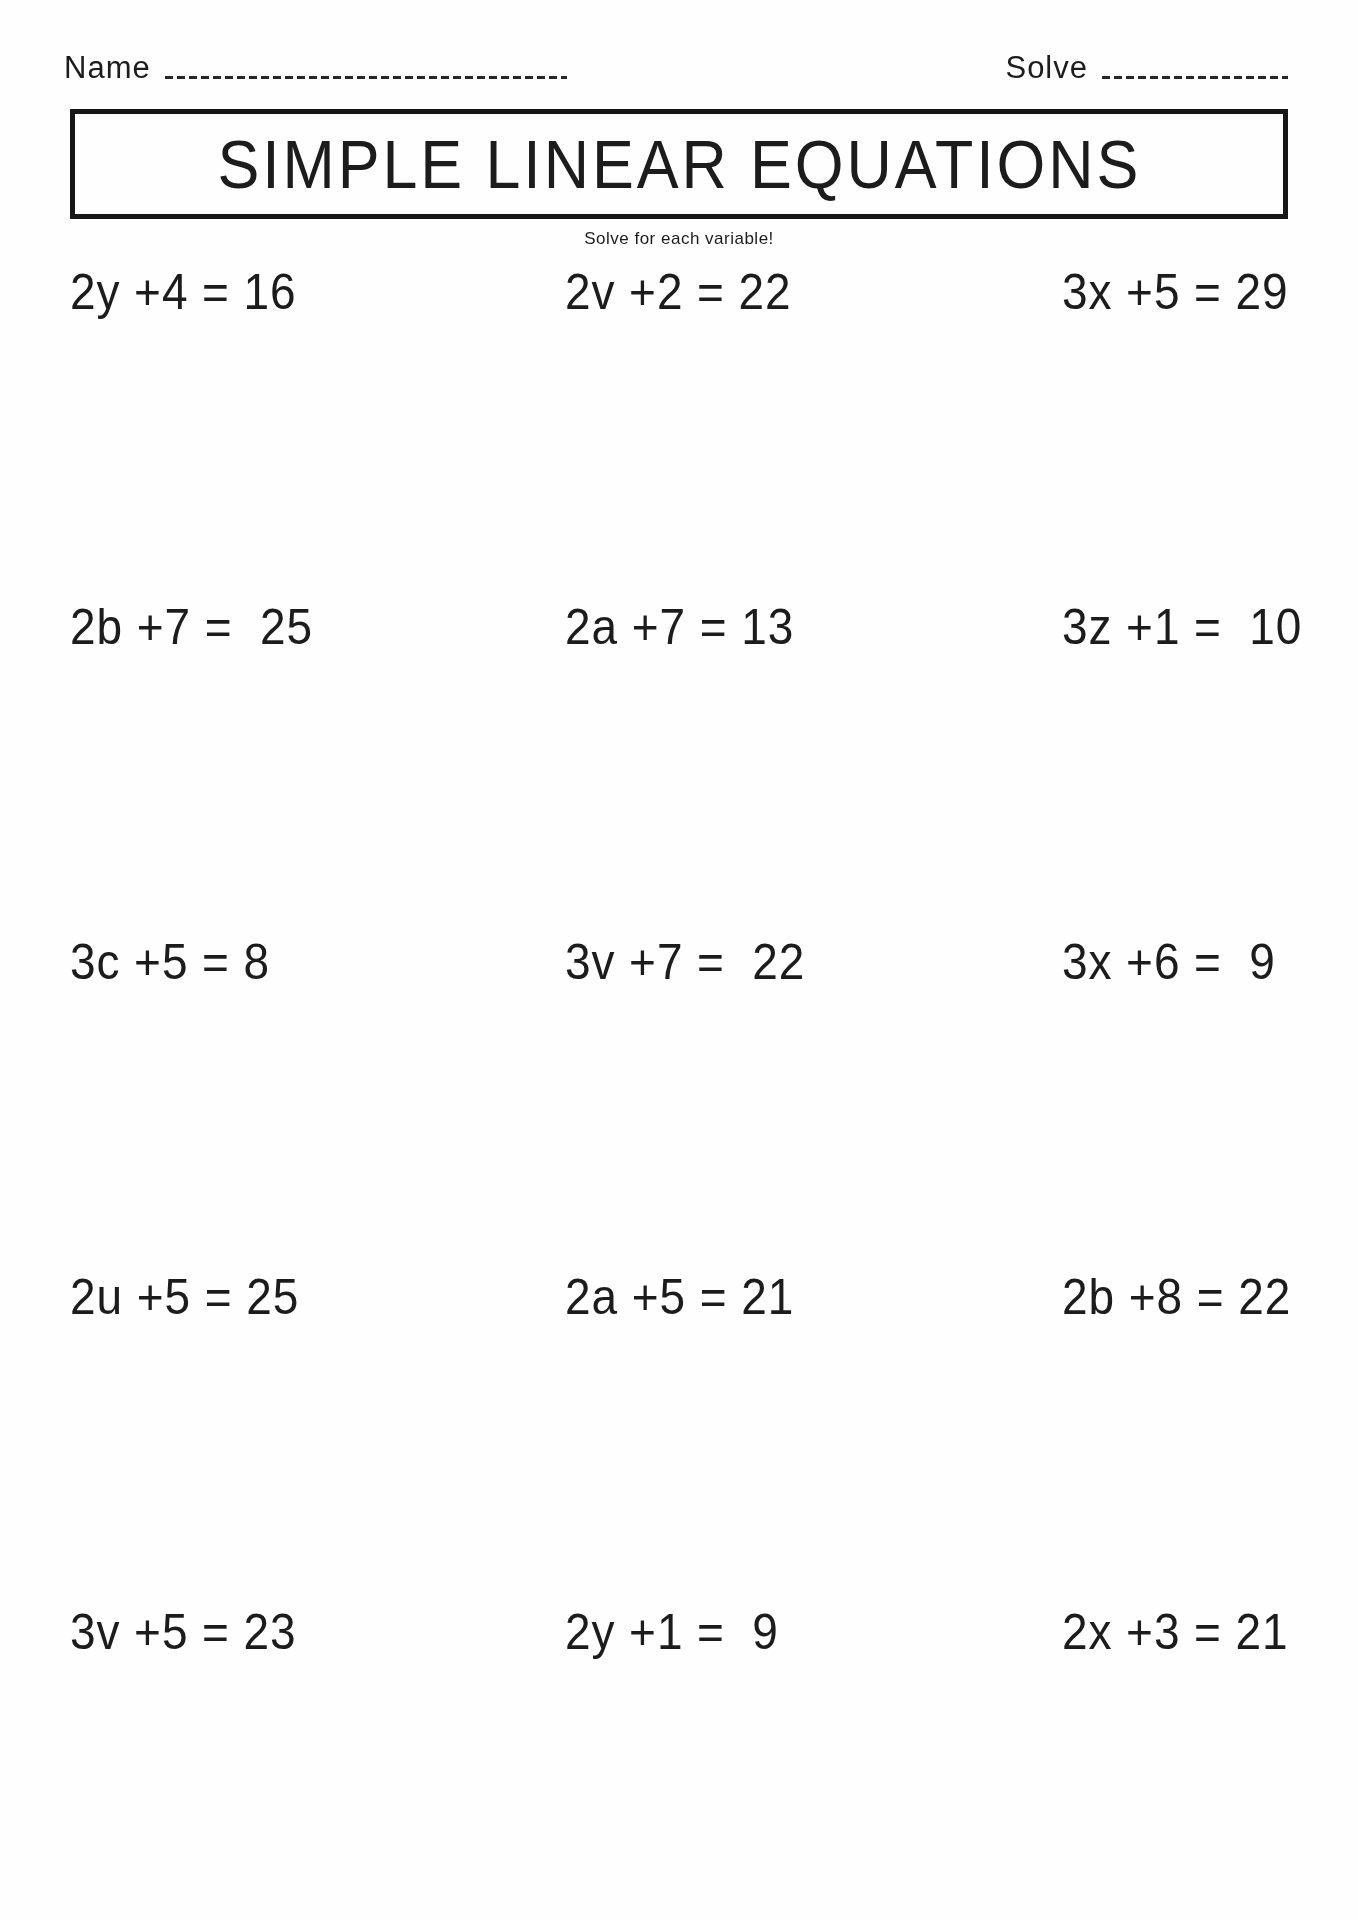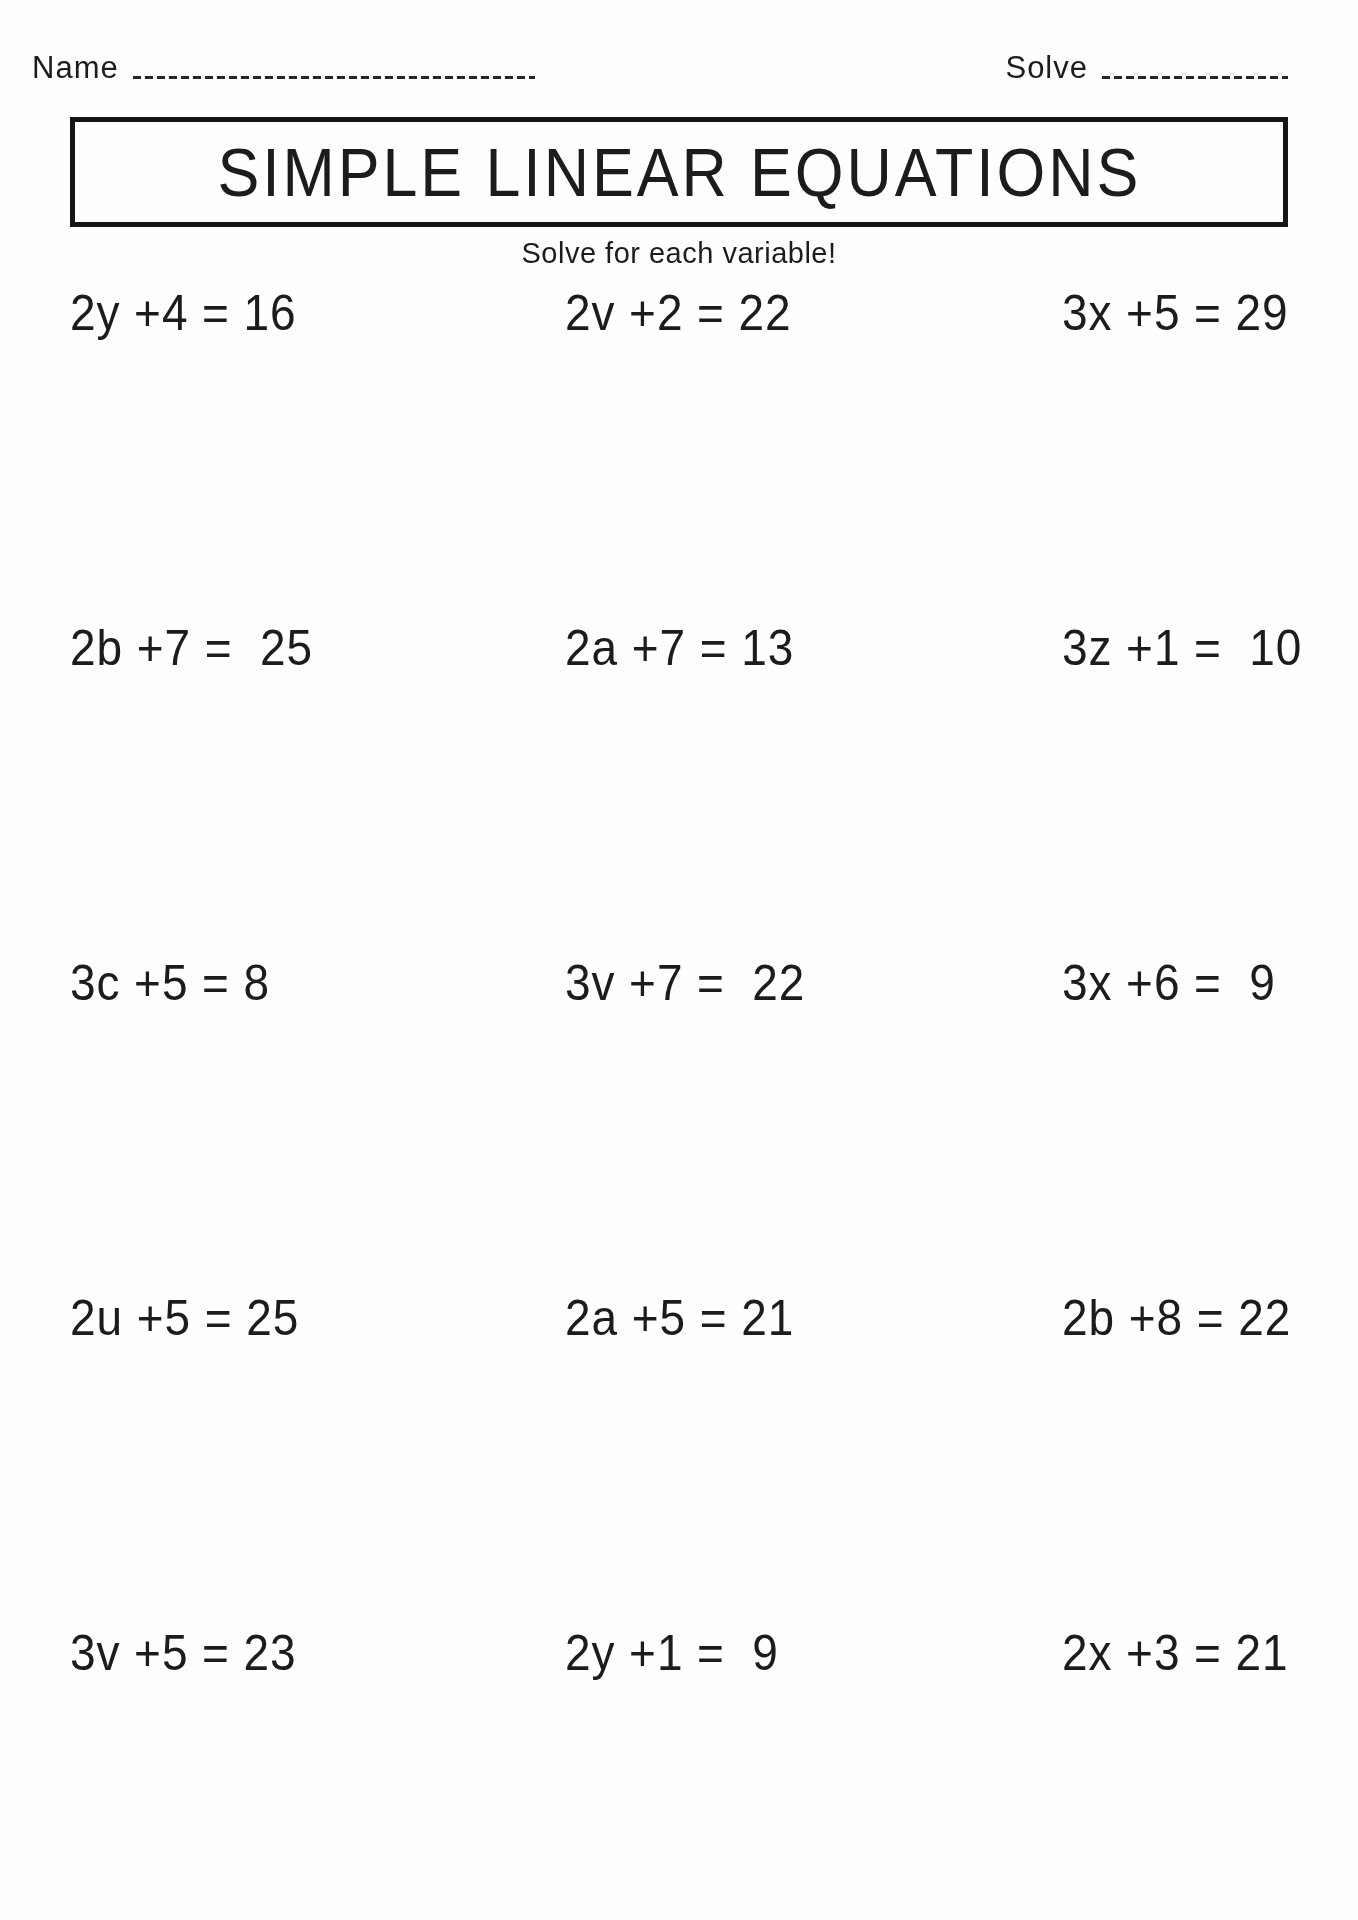--- a/index.html
+++ b/index.html
@@ -18,59 +18,59 @@
     position: relative;
     width: 1358px;
     height: 1920px;
     background: #fefefe;
     box-sizing: border-box;
   }
   .header {
     display: flex;
     justify-content: space-between;
     align-items: flex-end;
-    padding: 52px 70px 0 32px;
+    padding: 52px 70px 0 64px;
   }
   .field {
     display: flex;
     align-items: flex-end;
     gap: 14px;
   }
   .field .label {
     font-size: 31px;
     line-height: 1;
     letter-spacing: 1px;
   }
   .rule {
     height: 3px;
     margin-bottom: 4px;
     background: repeating-linear-gradient(90deg, #262626 0 8px, transparent 8px 12px);
   }
   .name-rule { width: 402px; }
   .date-rule { width: 186px; }
 
   .title-box {
-    margin: 34px 70px 0 70px;
+    margin: 26px 70px 0 70px;
     border: 5px solid #161616;
     height: 100px;
     display: flex;
     align-items: center;
     justify-content: center;
   }
   .title {
     font-size: 64px;
     line-height: 1;
     letter-spacing: 3px;
     transform: scale(0.98, 1.08);
     white-space: nowrap;
   }
   .subtitle {
     margin-top: 10px;
     text-align: center;
-    font-size: 29px;
+    font-size: 17px;
     letter-spacing: 0.5px;
   }
   .problems {
     margin: 16px 70px 0 70px;
     display: grid;
     grid-template-columns: 495px 497px 1fr;
   }
   .eq {
     height: 335px;
     font-size: 50px;

